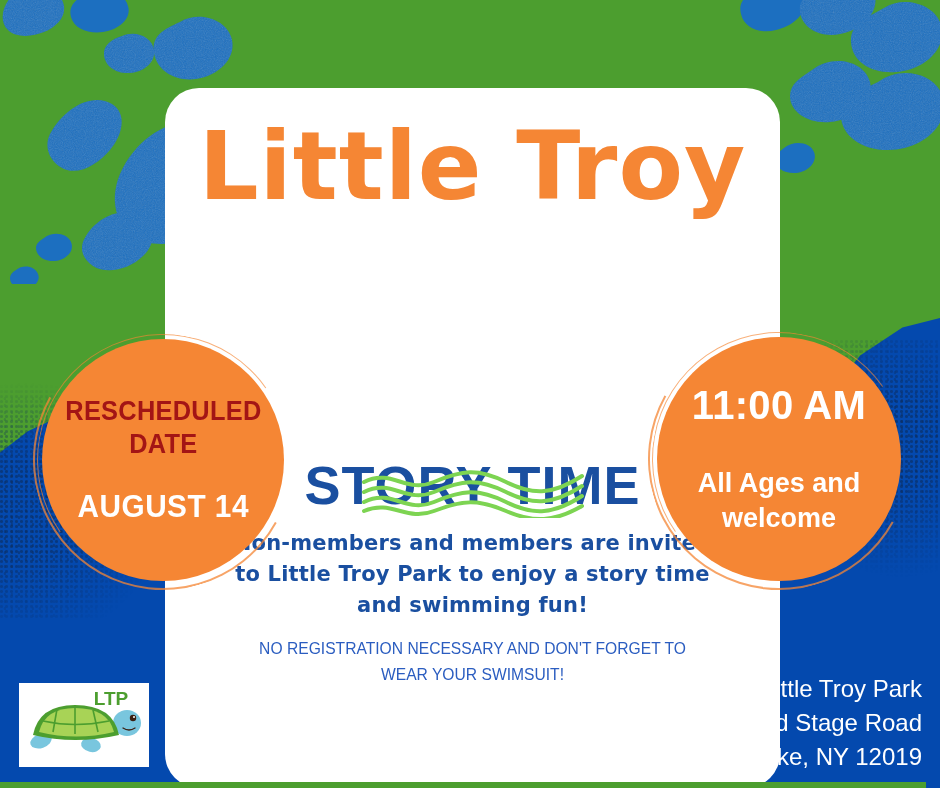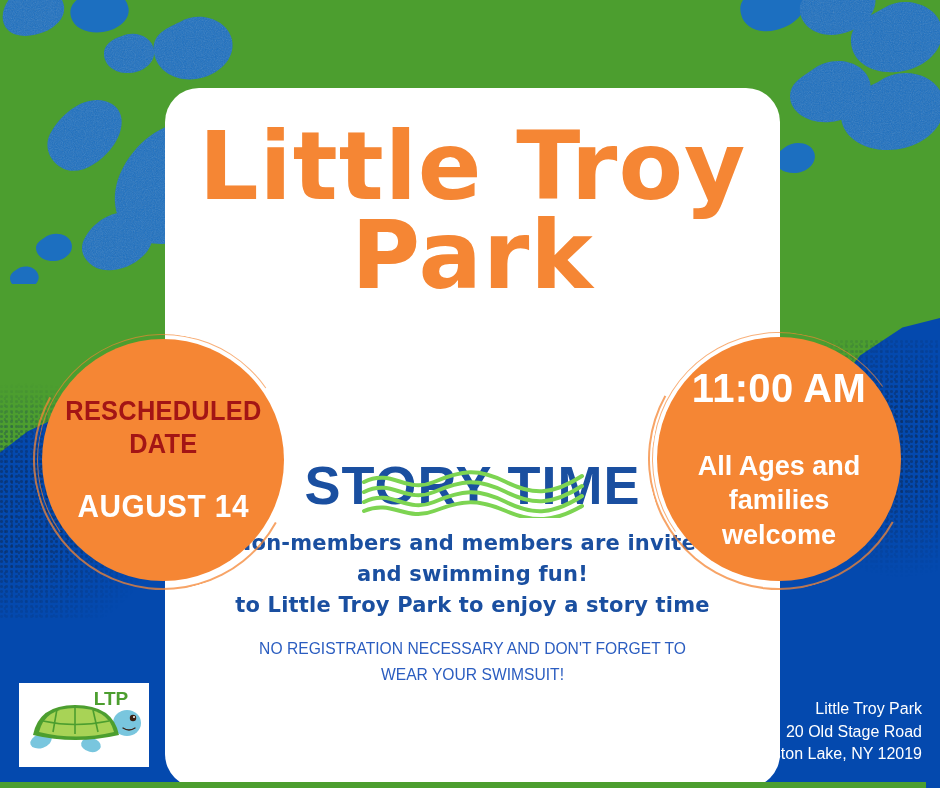--- a/index.html
+++ b/index.html
@@ -269,25 +269,25 @@
     height: 84px;
     background: #ffffff;
     text-align: right;
   }
   .logo svg { display: block; }
 
   
   .address {
     position: absolute;
     right: 18px;
-    bottom: 22px;
+    bottom: 14px;
     text-align: right;
     color: #ffffff;
     font-family: "Liberation Sans", sans-serif;
-    font-size: 16px;
+    font-size: 24px;
     line-height: 1.42;
   }
   .address div { white-space: nowrap; }
 </style>
 </head>
 <body>
 
 <div id="flyer">
 
   <div class="bg-green"></div>
@@ -358,59 +358,57 @@
 
   <div class="bg-blue-bottom"></div>
   <div class="bg-blue-right"></div>
   <div class="blue-texture-left"></div>
   <div class="blue-texture-right"></div>
 
   <div class="card">
 
     <div class="title">
       <span>Little Troy</span>
-      <span class="title-line2">Park</span>
     </div>
 
     <div class="story-time">STORY TIME</div>
 
     <div class="waves">
       <svg viewBox="0 0 230 52" width="230" height="52" fill="none" stroke="#7DD452" stroke-width="4" stroke-linecap="round">
         <path d="M6 16 C 34 2, 48 28, 76 16 S 120 2, 148 16 S 196 28, 224 10"></path>
         <path d="M6 26 C 34 12, 48 38, 76 26 S 120 12, 148 26 S 196 38, 224 20"></path>
         <path d="M6 36 C 34 22, 48 48, 76 36 S 120 22, 148 36 S 196 48, 224 30"></path>
         <path d="M6 45 C 34 33, 48 56, 76 45 S 120 33, 148 45 S 196 56, 224 40"></path>
       </svg>
     </div>
 
     <div class="invite">
       <div>Non-members and members are invited</div>
+      <div>to Little Troy Park to enjoy a story time</div>
       <div>and swimming fun!</div>
-      <div>to Little Troy Park to enjoy a story time</div>
     </div>
 
     <div class="note">
       <div>NO REGISTRATION NECESSARY AND DON'T FORGET TO</div>
       <div>WEAR YOUR SWIMSUIT!</div>
     </div>
   </div>
 
   <div class="badge badge-left">
     <div class="badge-resched">
       <div>RESCHEDULED</div>
       <div>DATE</div>
     </div>
     <div class="badge-date">AUGUST 14</div>
   </div>
 
   <div class="badge badge-right">
     <div class="badge-time">11:00 AM</div>
     <div class="badge-audience">
       <div>All Ages and</div>
-      <div>families</div>
       <div>welcome</div>
     </div>
   </div>
 
   <div class="logo">
     <svg viewBox="0 0 130 84" width="130" height="84">
       <rect x="0" y="0" width="130" height="84" fill="#ffffff"></rect>
       <text x="92" y="22" text-anchor="middle" font-family="Liberation Sans, sans-serif" font-size="19" font-weight="bold" fill="#4C9E2F">LTP</text>
       <g>
         <ellipse cx="108" cy="40" rx="14" ry="13" fill="#79C6DE"></ellipse>

